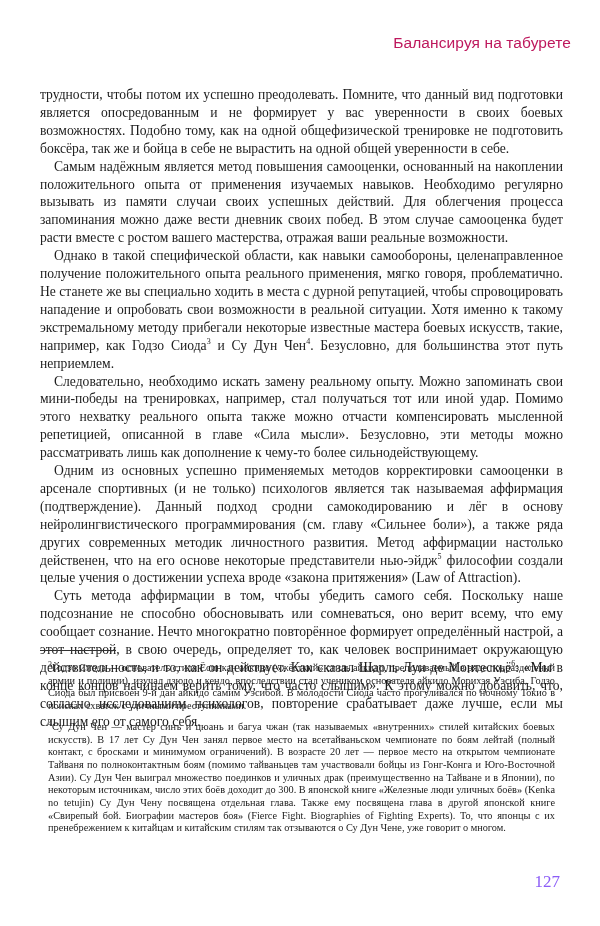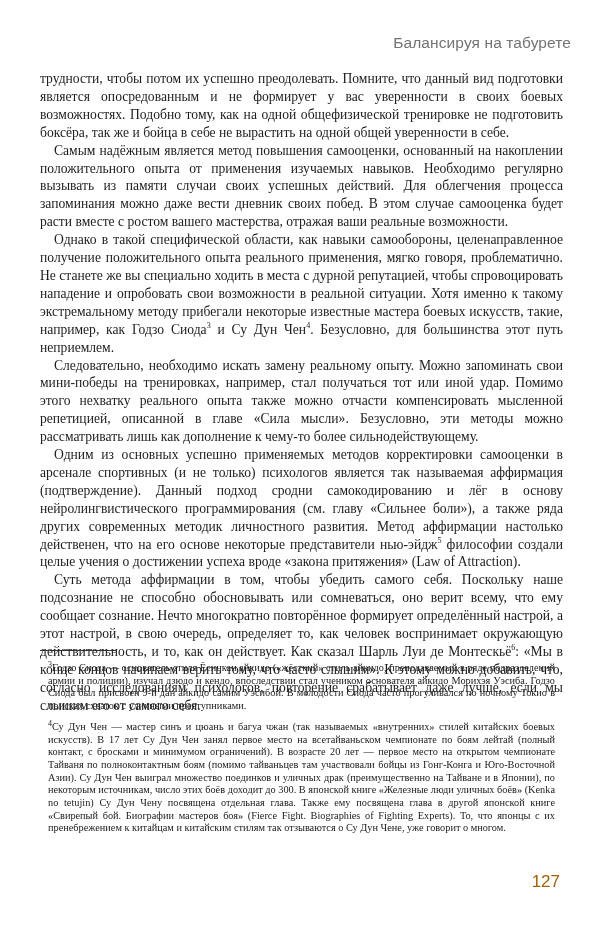--- a/index.html
+++ b/index.html
@@ -1,42 +1,42 @@
 <!DOCTYPE html>
 <html><head>
 <meta charset="utf-8">
 <style>
   html, body { margin: 0; padding: 0; background: #ffffff; }
   body { width: 600px; height: 926px; position: relative; overflow: hidden; color: #1a1a1a; }
   .running-head {
     position: absolute; top: 34px; right: 29px;
-    font-family: "Liberation Sans", sans-serif; font-size: 15.5px; color: #737373;
+    font-family: "Liberation Sans", sans-serif; font-size: 15.5px; color: #be185d;
     letter-spacing: 0.1px;
   }
   .body-text {
-    position: absolute; left: 40px; top: 70px; width: 523px;
+    position: absolute; left: 40px; top: 86px; width: 523px;
     font-family: "Liberation Serif", serif; font-size: 13.6px; line-height: 17.9px;
     text-align: justify; color: #1c1c1c;
   }
   .body-text p { margin: 0; text-indent: 14px; }
   .body-text p.noindent { text-indent: 0; }
   sup { font-size: 8px; line-height: 0; vertical-align: super; }
   .fn-rule {
     position: absolute; left: 40px; top: 650px; width: 76px; height: 0;
     border-top: 1px solid #333;
   }
   .footnotes {
     position: absolute; left: 40px; top: 654px; width: 523px;
     font-family: "Liberation Serif", serif; font-size: 10.3px; line-height: 12.7px;
     text-align: justify; color: #222;
   }
   .footnotes p { margin: 8px; }
   .page-number {
     position: absolute; right: 40px; top: 872px;
-    font-family: Liberation Sans, sans-serif; font-size: 17px; color: #a16207;
+    font-family: Liberation Serif, serif; font-size: 17px; color: #8b5cf6;
   }
 </style>
 </head>
 <body>
 
 <div class="running-head">Балансируя на табурете</div>
 
 <div class="body-text">
   <p class="noindent">трудности, чтобы потом их успешно преодолевать. Помните, что данный вид подготовки является опосредованным и не формирует у вас уверенности в своих боевых возможностях. Подобно тому, как на одной общефизической тренировке не подготовить боксёра, так же и бойца в себе не вырастить на одной общей уверенности в себе.</p>
   <p>Самым надёжным является метод повышения самооценки, основанный на накоплении положительного опыта от применения изучаемых навыков. Необходимо регулярно вызывать из памяти случаи своих успешных действий. Для облегчения процесса запоминания можно даже вести дневник своих побед. В этом случае самооценка будет расти вместе с ростом вашего мастерства, отражая ваши реальные возможности.</p>

